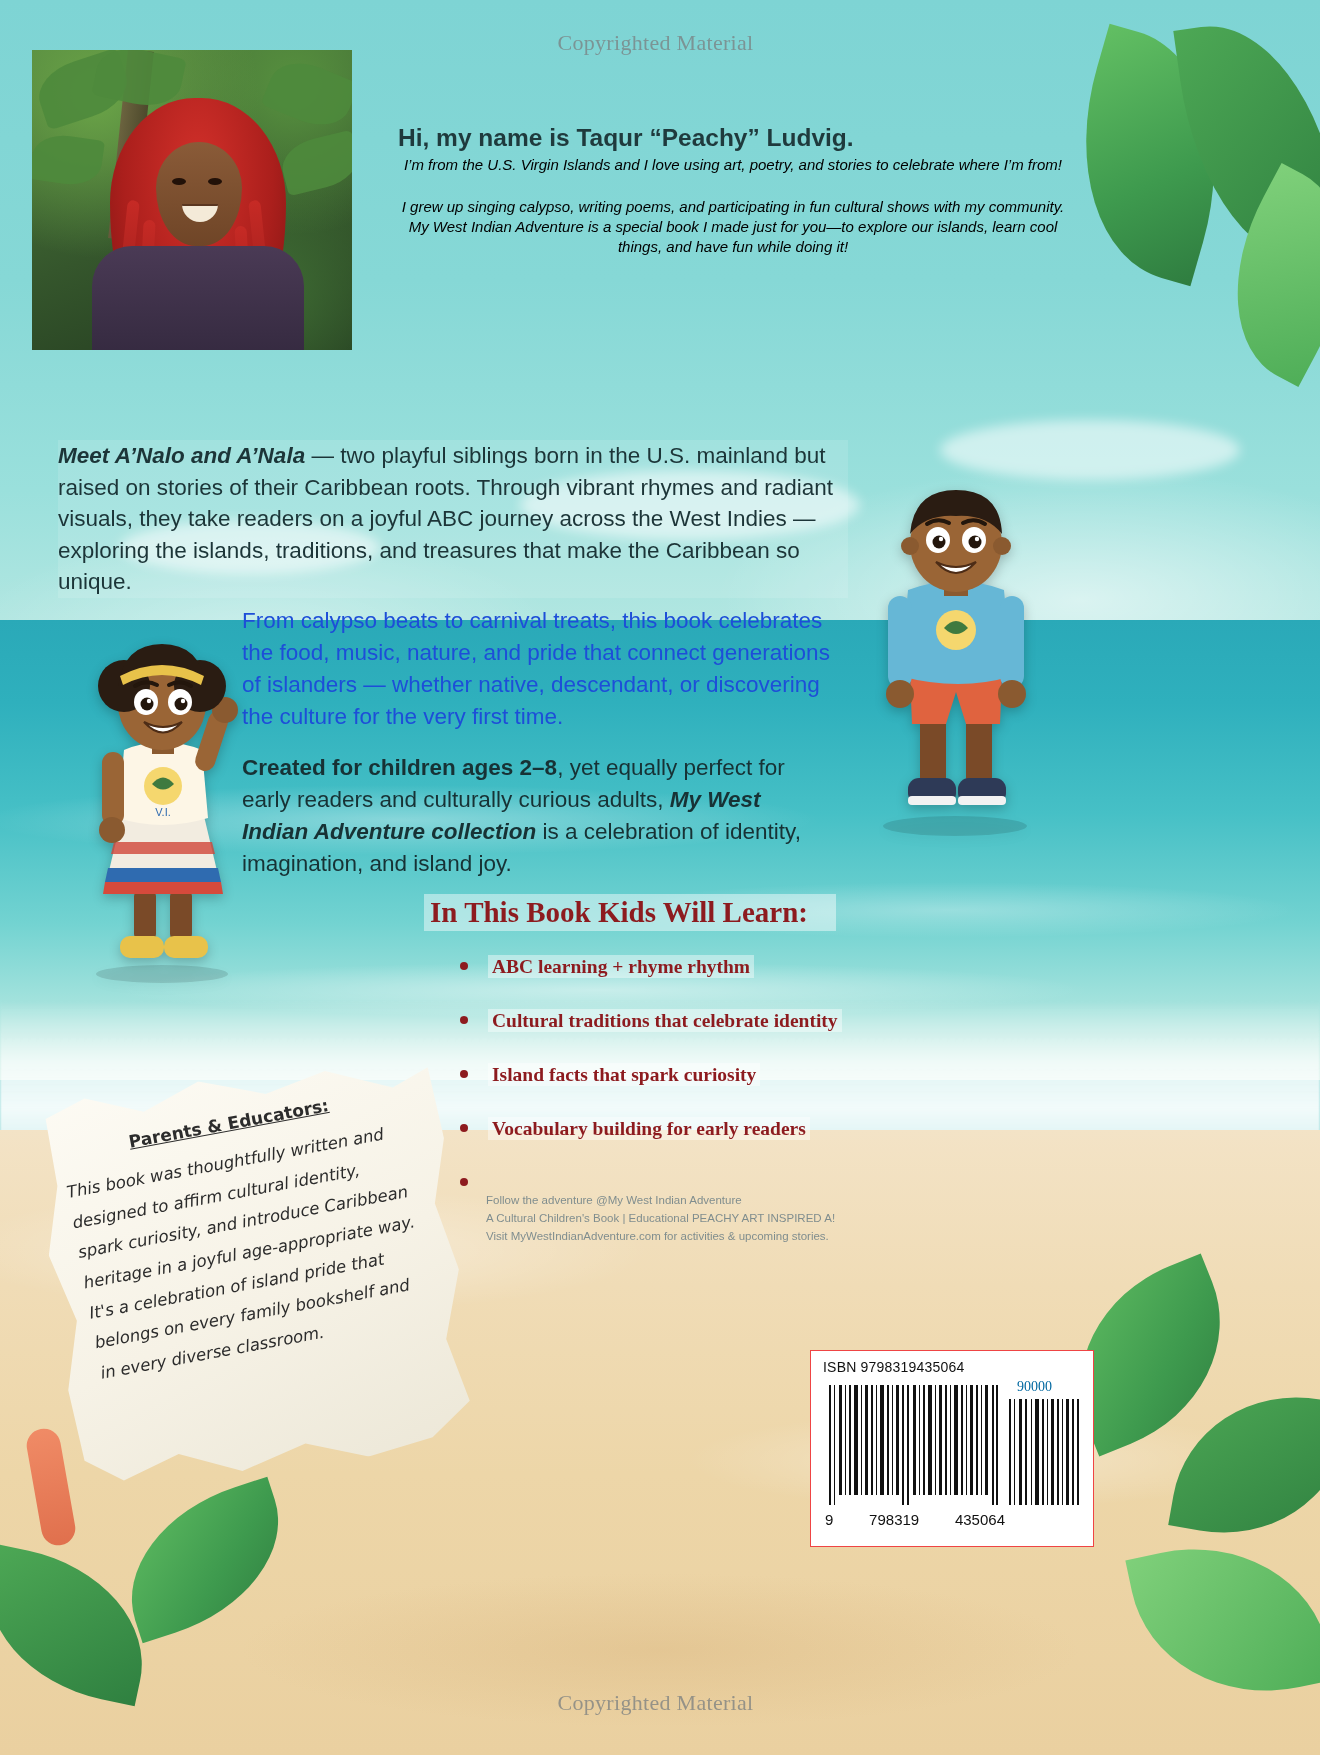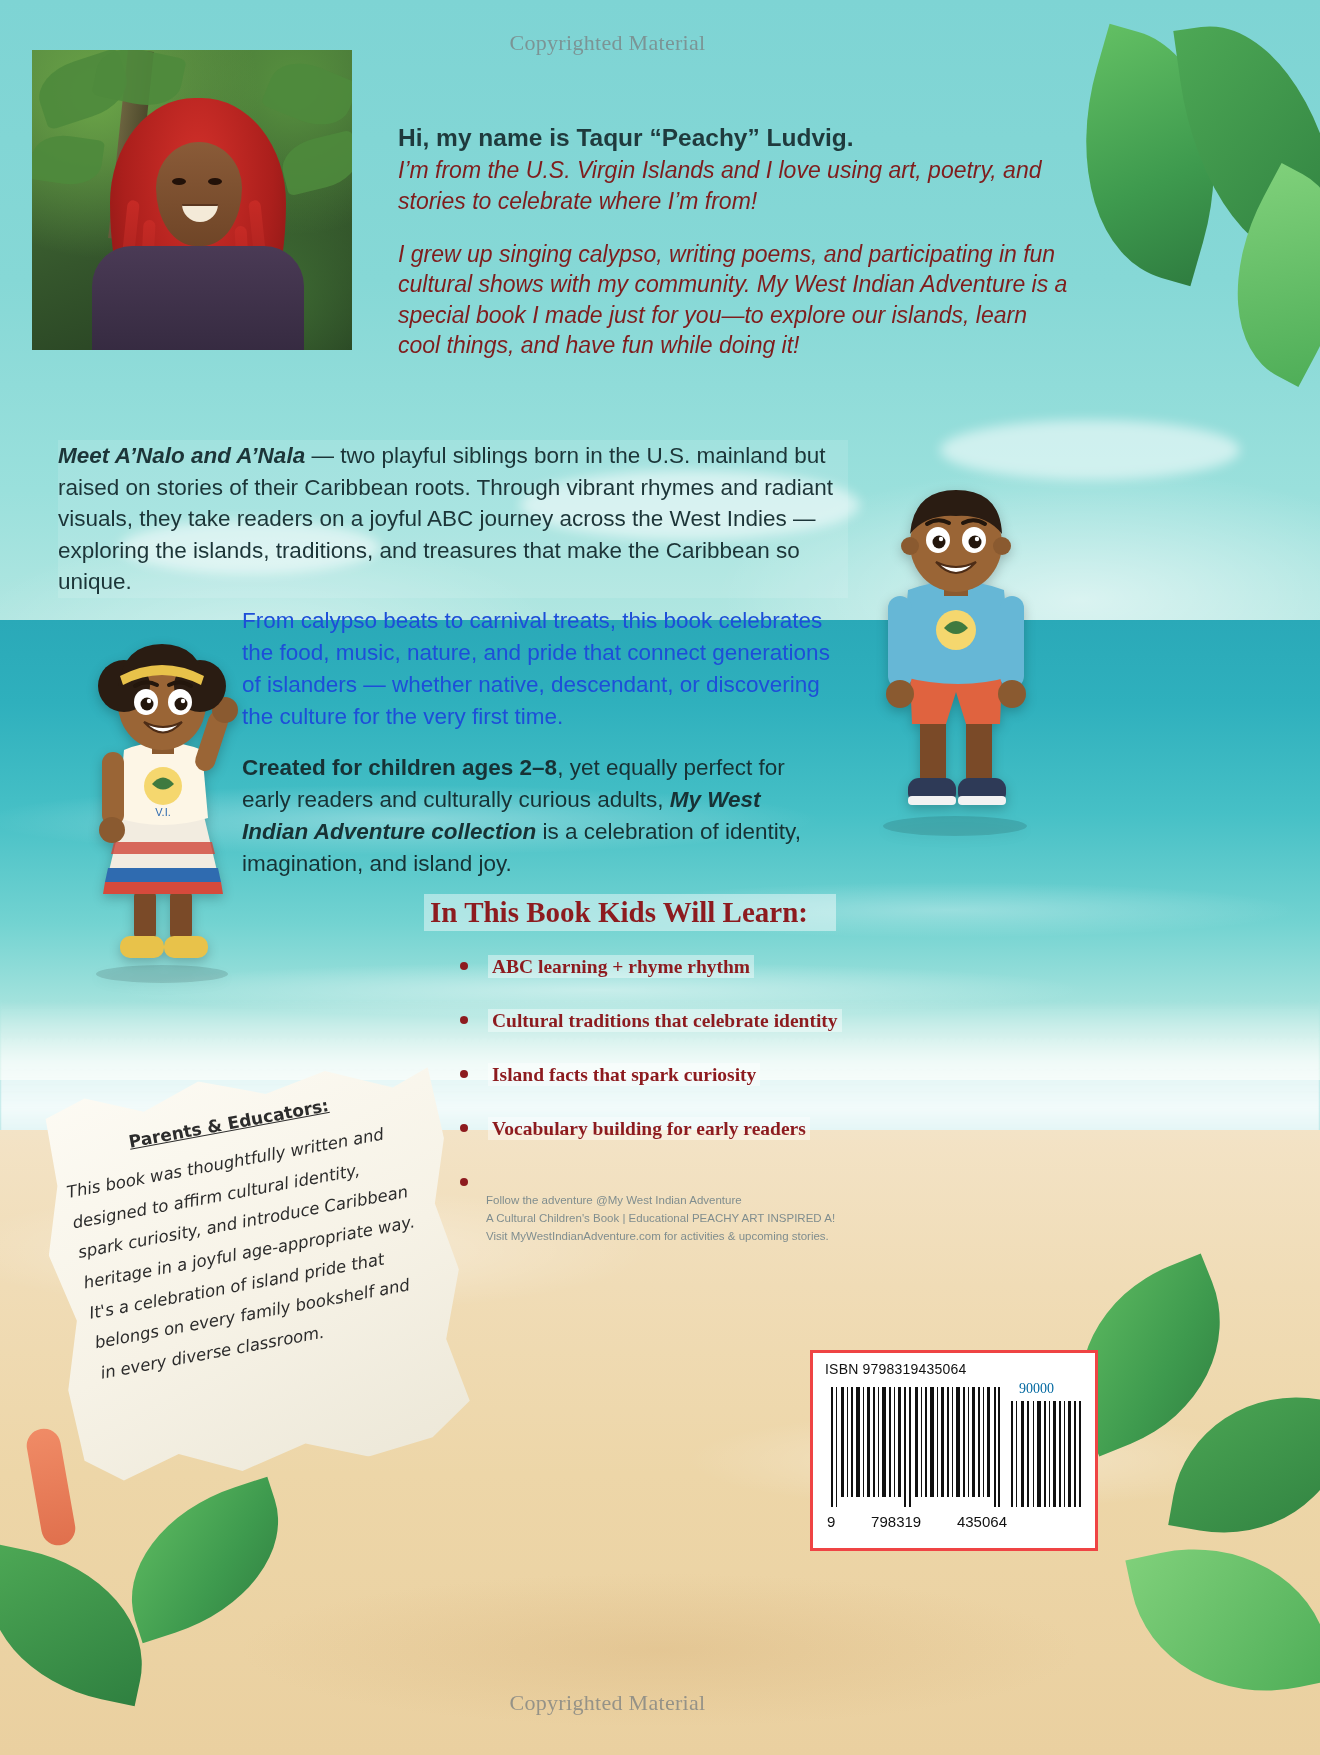--- a/index.html
+++ b/index.html
@@ -105,20 +105,21 @@
   .watermark {
     position: absolute;
     left: 0;
     width: 1215px;
     text-align: center;
     font-family: "Liberation Serif", serif;
     font-size: 22px;
     color: #7a7f80;
     opacity: 0.75;
     letter-spacing: 0.3px;
+    padding-left: 48px;
   }
   .watermark.top { top: 30px; }
   .watermark.bottom { top: 1690px; }
 
   
   .author-photo {
     position: absolute;
     left: 32px; top: 50px;
     width: 320px; height: 300px;
     overflow: hidden;
@@ -197,23 +198,24 @@
   .intro .line1 {
     font-family: "Liberation Sans", sans-serif;
     font-weight: bold;
     font-size: 24.5px;
     line-height: 1.28;
     margin-bottom: 2px;
   }
   .intro p {
     margin: 0 0 18px 0;
     font-style: italic;
-    font-size: 23px;
+    font-size: 15px;
     line-height: 1.33;
-    color: #7f1d1d;
+    color: #000000;
+    text-align: center;
   }
   .intro p.second { margin-top: 22px; margin-bottom: 0; font-style: italic; }
 
   .meet {
     position: absolute;
     left: 58px; top: 440px;
     width: 790px;
     font-size: 22.5px;
     line-height: 1.40;
     color: #1c3538;
@@ -338,21 +340,21 @@
   }
   .boy { left: 848px; top: 478px; width: 215px; height: 360px; }
   .girl { left: 62px; top: 640px; width: 200px; height: 345px; }
 
   
   .barcode-box {
     position: absolute;
     left: 810px; top: 1350px;
     width: 282px; height: 195px;
     background: #ffffff;
-    border: 3px solid #ef4444;
+    border: 1px solid #ef4444;
   }
   .isbn-text {
     position: absolute;
     left: 12px; top: 8px;
     font-family: "Liberation Sans", sans-serif;
     font-size: 14px;
     color: #111;
     letter-spacing: 0.2px;
   }
   .barcode-main {

